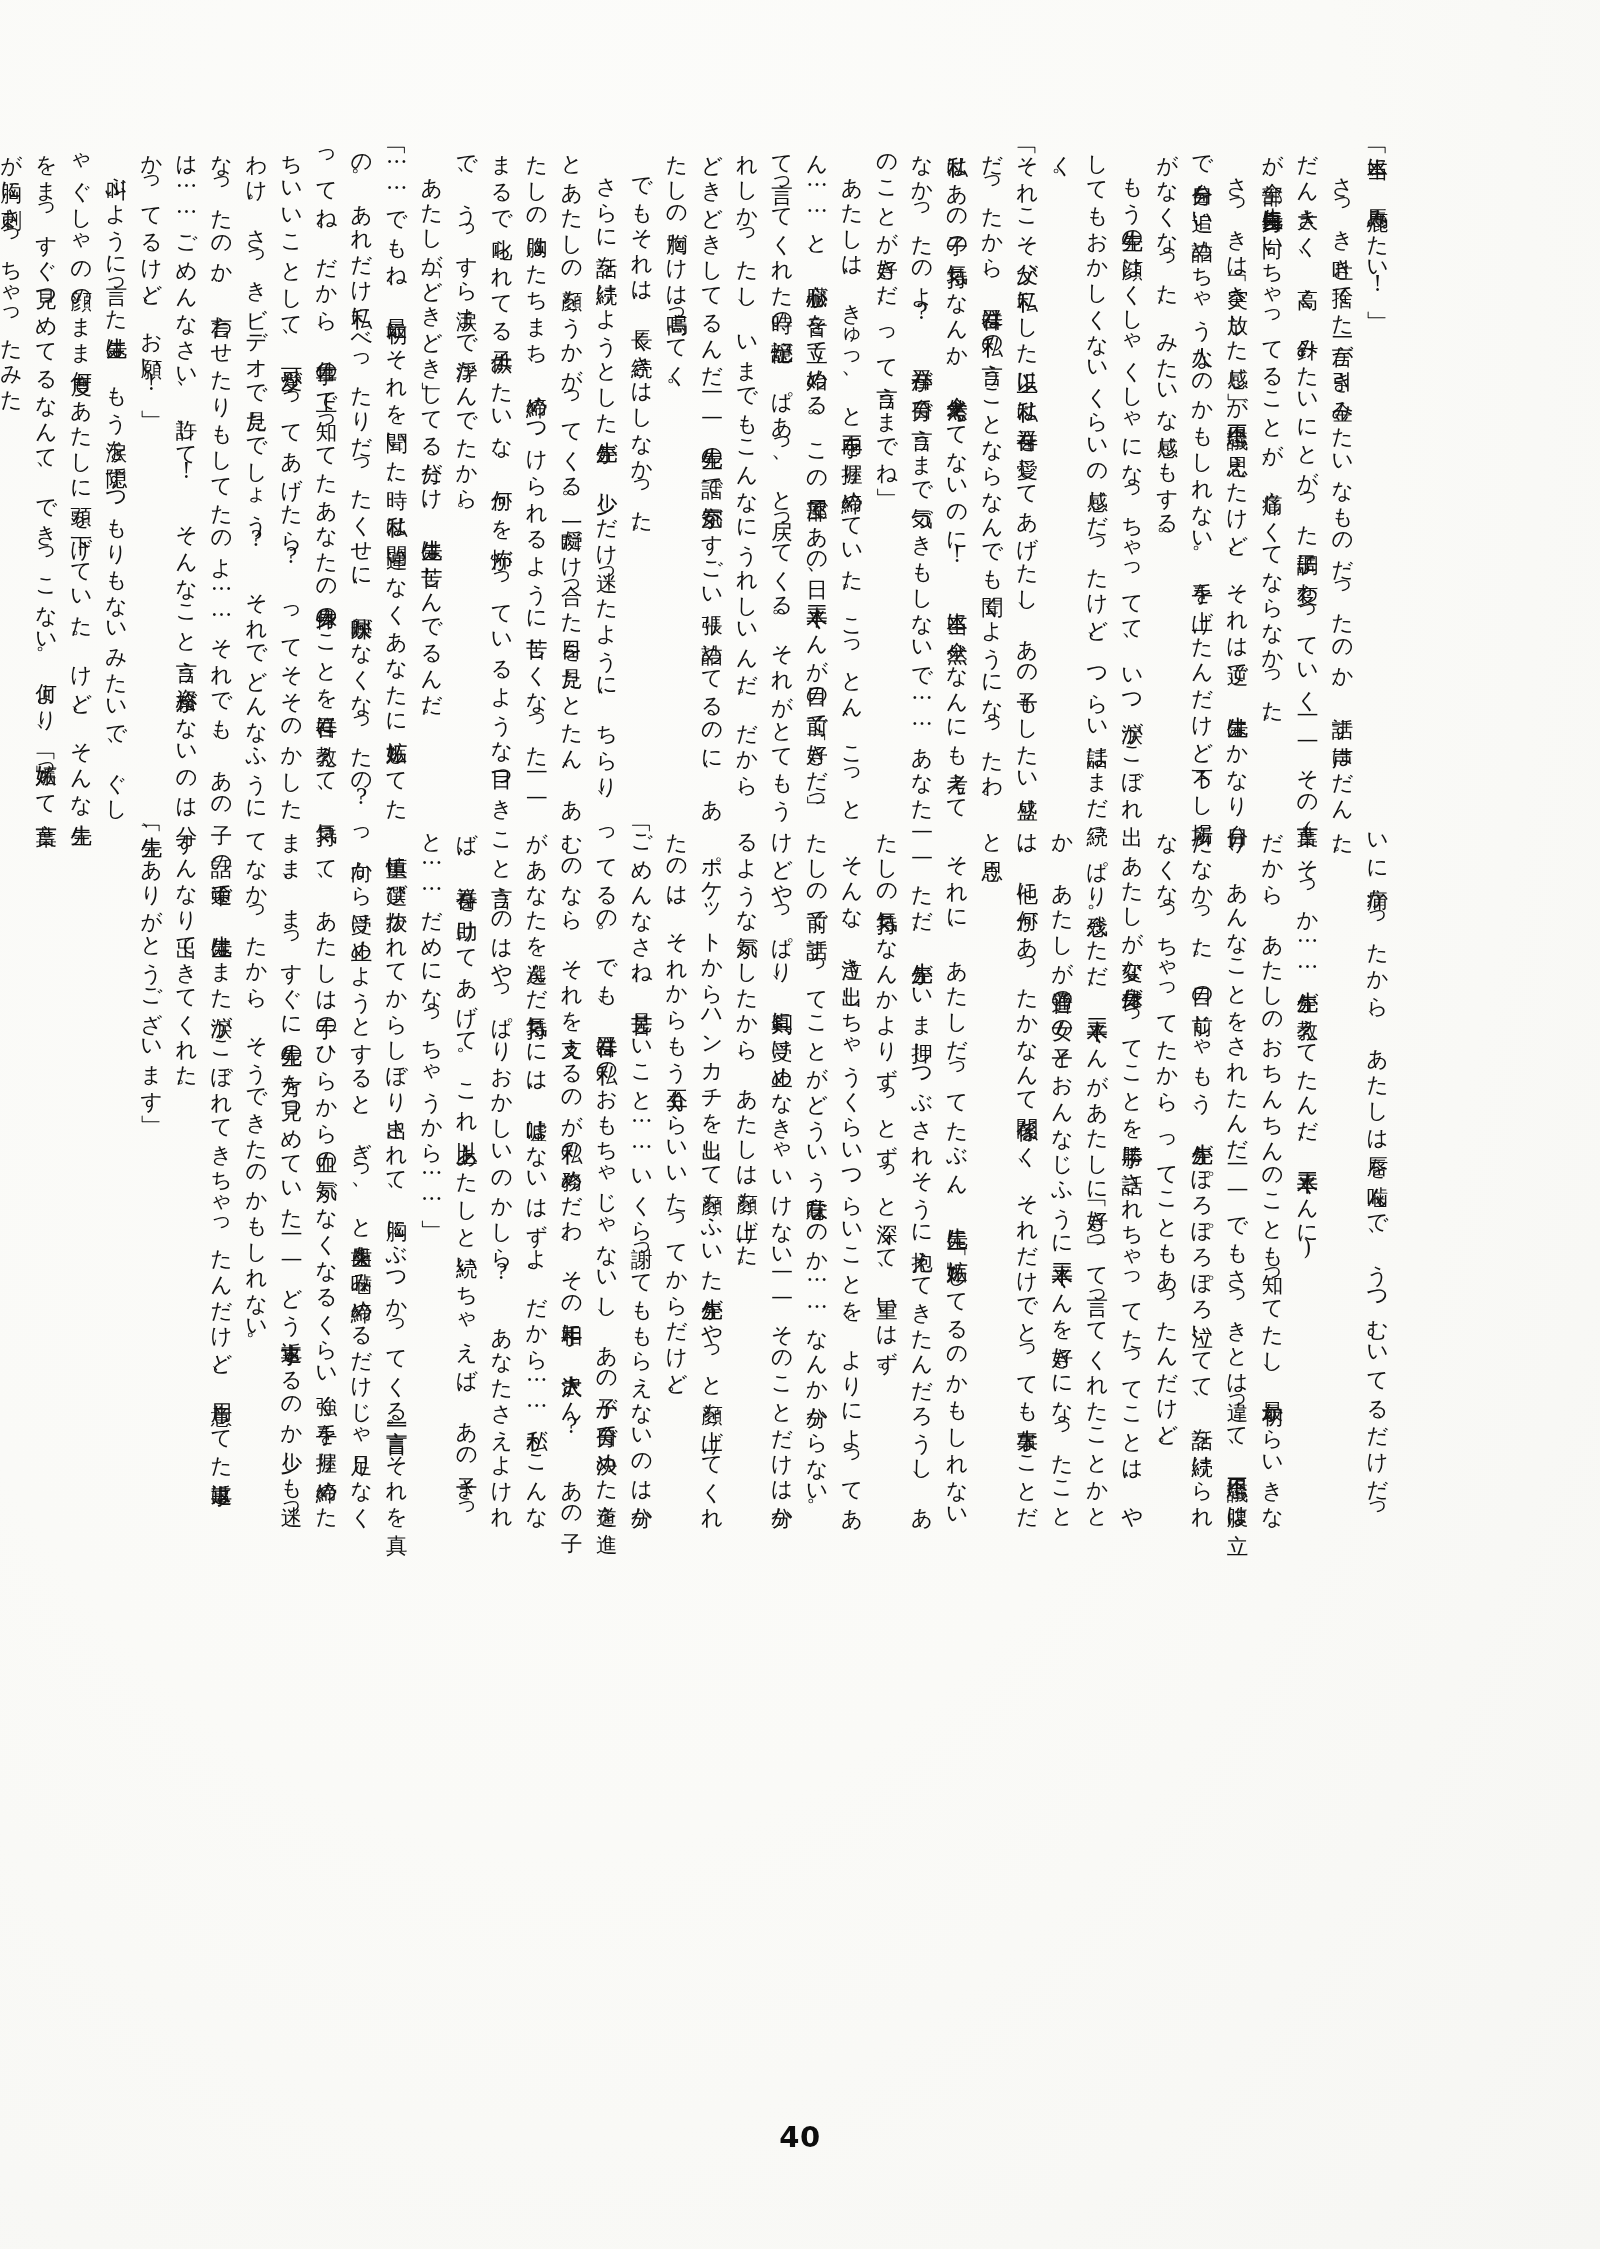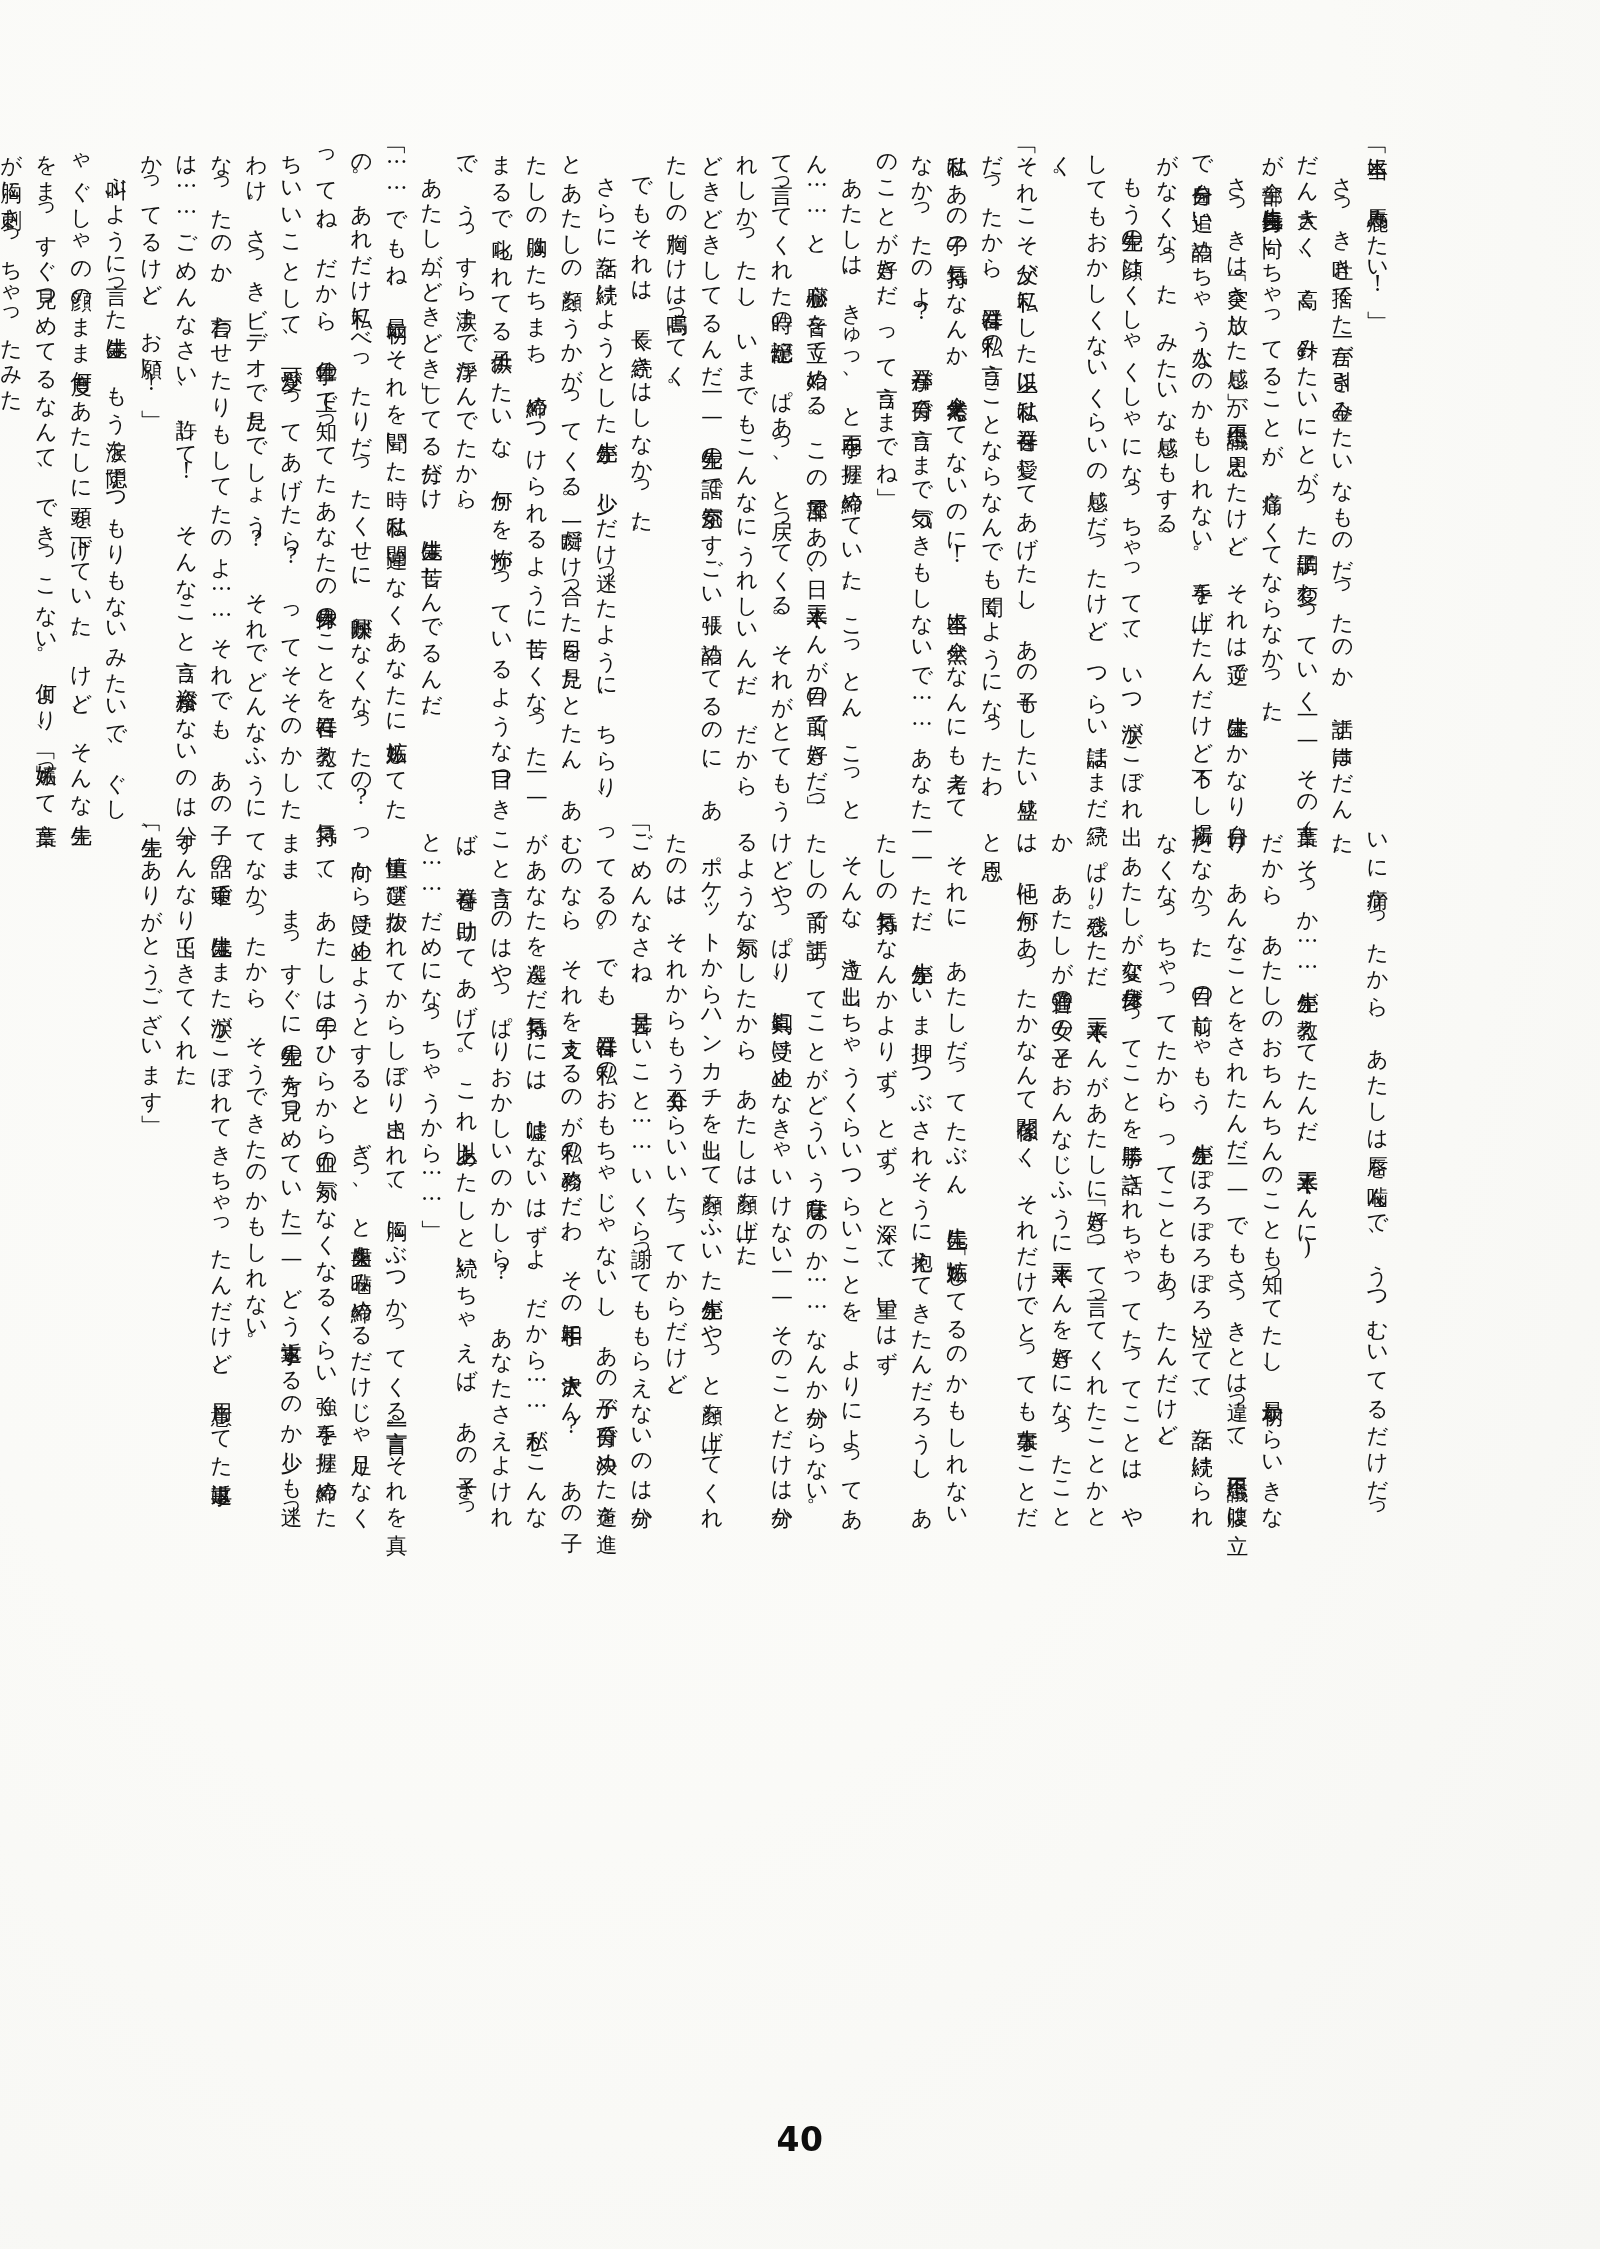--- a/index.html
+++ b/index.html
@@ -65,21 +65,21 @@
   }
   .para.noindent { text-indent: 0; }
 
   #page-number {
     position: absolute;
     left: 0;
     right: 0;
     top: 2120px;
     text-align: center;
     font-family: "DejaVu Sans", "Liberation Sans", sans-serif;
-    font-size: 33px;
+    font-size: 29px;
     font-weight: 700;
     color: #0d0d0d;
     letter-spacing: 0.02em;
   }
 </style>
 </head>
 <body>
 
 <div id="page">
 

